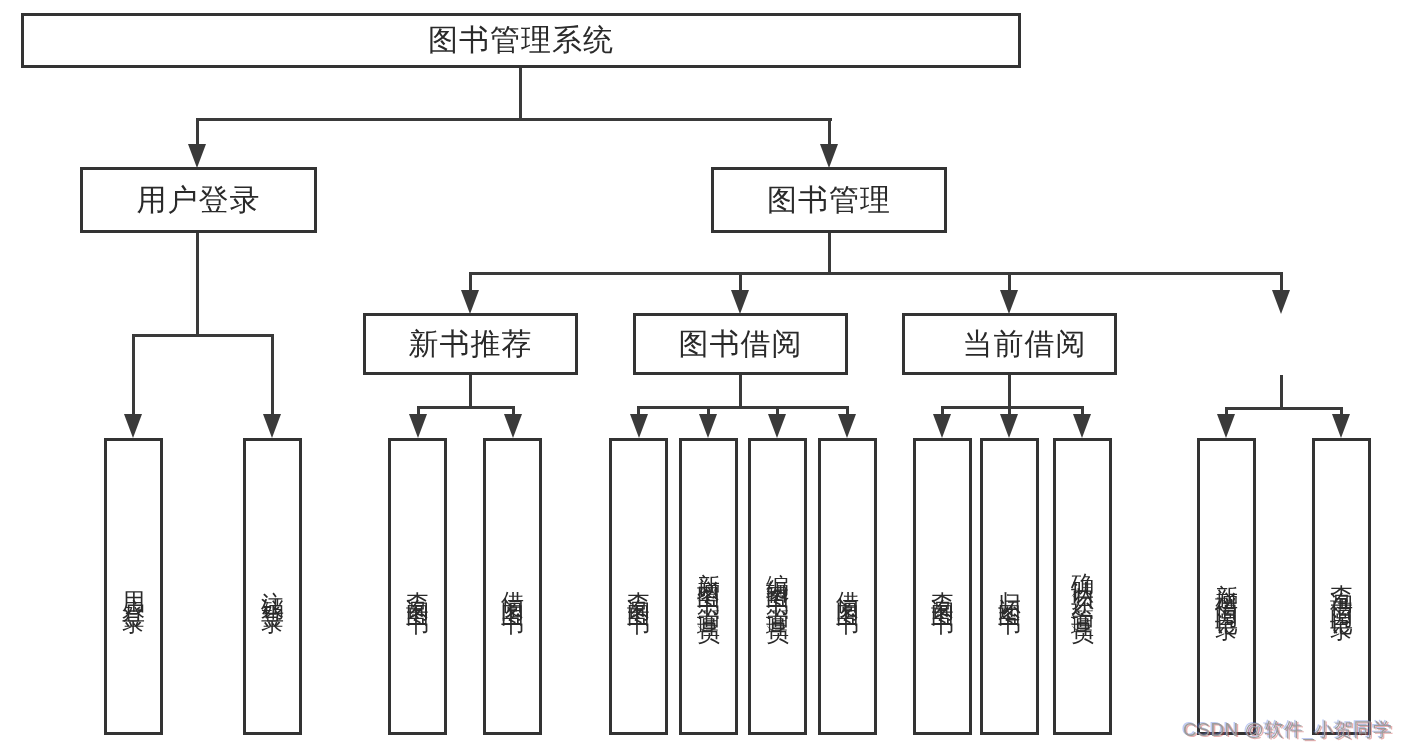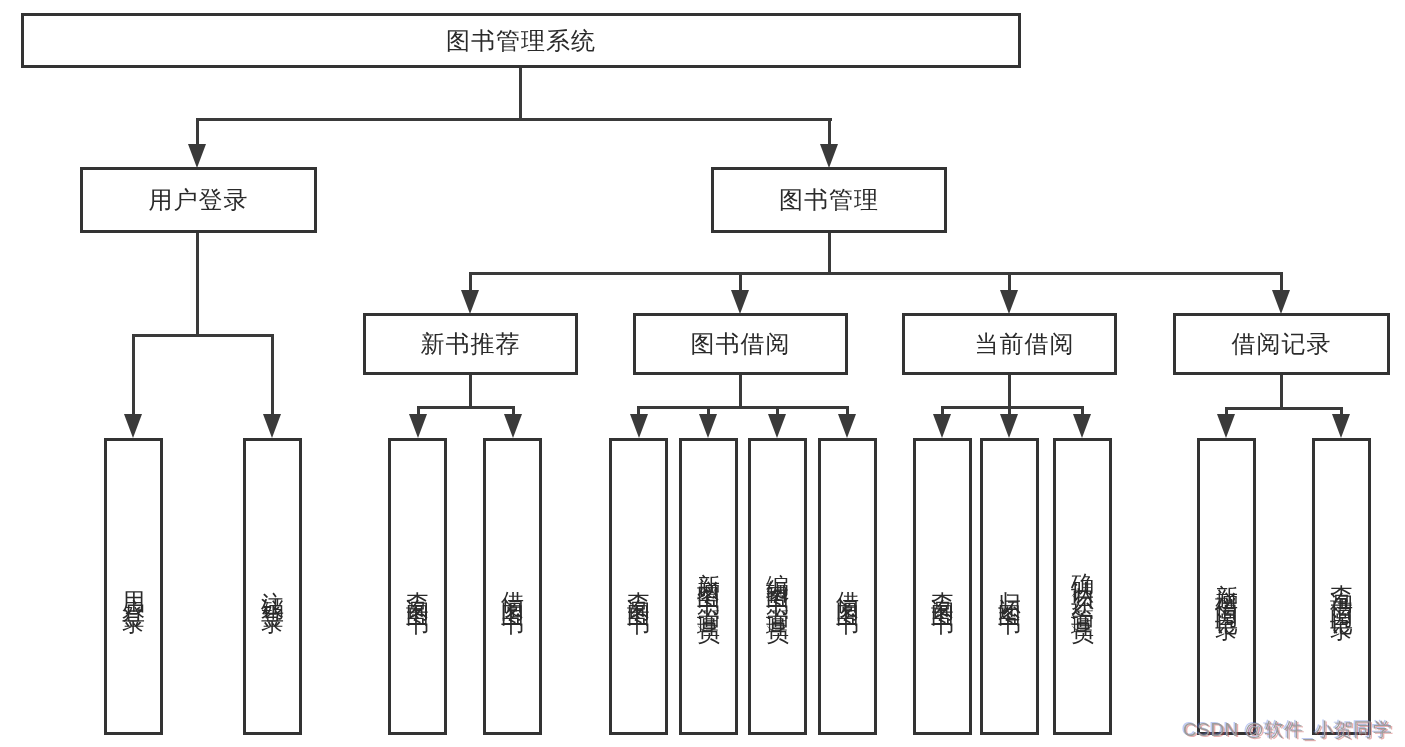--- a/index.html
+++ b/index.html
@@ -5,21 +5,21 @@
   html,body { margin:0; padding:0; background:#ffffff; }
   .canvas {
     position:relative; width:1405px; height:747px; background:#ffffff;
     font-family:"Liberation Sans","DejaVu Sans",sans-serif; color:#2a2a2a;
     overflow:hidden;
   }
   
   .hbox {
     position:absolute; box-sizing:border-box; border:3px solid #333333; background:#ffffff;
     display:flex; align-items:center; justify-content:center;
-    font-size:24px; letter-spacing:1px; color:#2a2a2a; z-index:2;
+    font-size:30px; letter-spacing:1px; color:#2a2a2a; z-index:2;
   }
   .vbox {
     position:absolute; box-sizing:border-box; border:3px solid #333333; background:#ffffff;
     display:flex; align-items:center; justify-content:center;
     writing-mode:vertical-rl; text-orientation:mixed;
     font-size:23px; line-height:1; letter-spacing:7px; color:#2a2a2a;
     top:438px; width:59px; height:297px; z-index:2;
   }
   
   .ln  { position:absolute; background:#3a3a3a; z-index:1; }
@@ -75,23 +75,20 @@
   <div class="arr" style="left:1272px; top:290px;"></div>
 
   <div class="hbox" style="left:363px; top:313px; width:215px; height:62px;">
     <span>新书推荐</span>
   </div>
   <div class="hbox" style="left:633px; top:313px; width:215px; height:62px;align-items:center;">
     <span>图书借阅</span>
   </div>
   <div class="hbox" style="left:902px; top:313px; width:215px; height:62px;padding-left:30px;">
     <span>当前借阅</span>
-  </div>
-  <div class="hbox" style="left:1173px; top:313px; width:217px; height:62px;">
-    <span>借阅记录</span>
   </div>
 
   <div class="ln" style="left:469px; top:375px; width:3px;  height:34px;"></div>
   <div class="ln" style="left:417px; top:406px; width:98px; height:3px;"></div>
   <div class="ln" style="left:417px; top:406px; width:3px;  height:10px;"></div>
   <div class="arr" style="left:409px; top:414px;"></div>
   <div class="ln" style="left:512px; top:406px; width:3px;  height:10px;"></div>
   <div class="arr" style="left:504px; top:414px;"></div>
 
   <div class="ln" style="left:739px; top:375px; width:3px;   height:34px;"></div>

